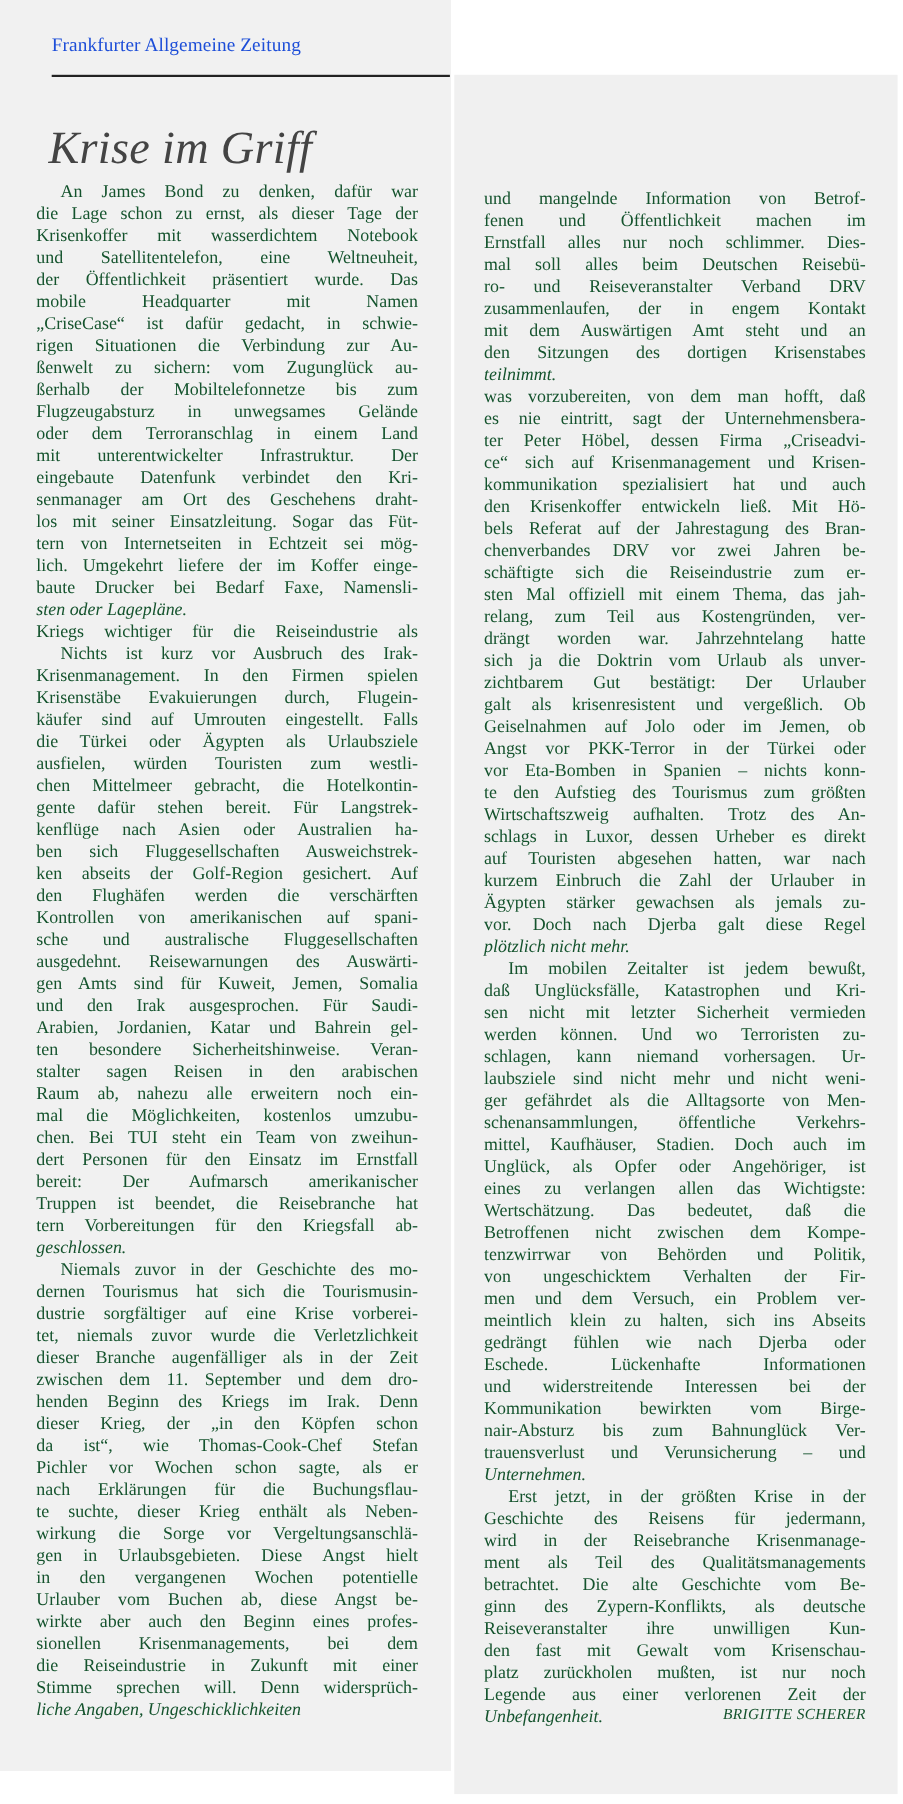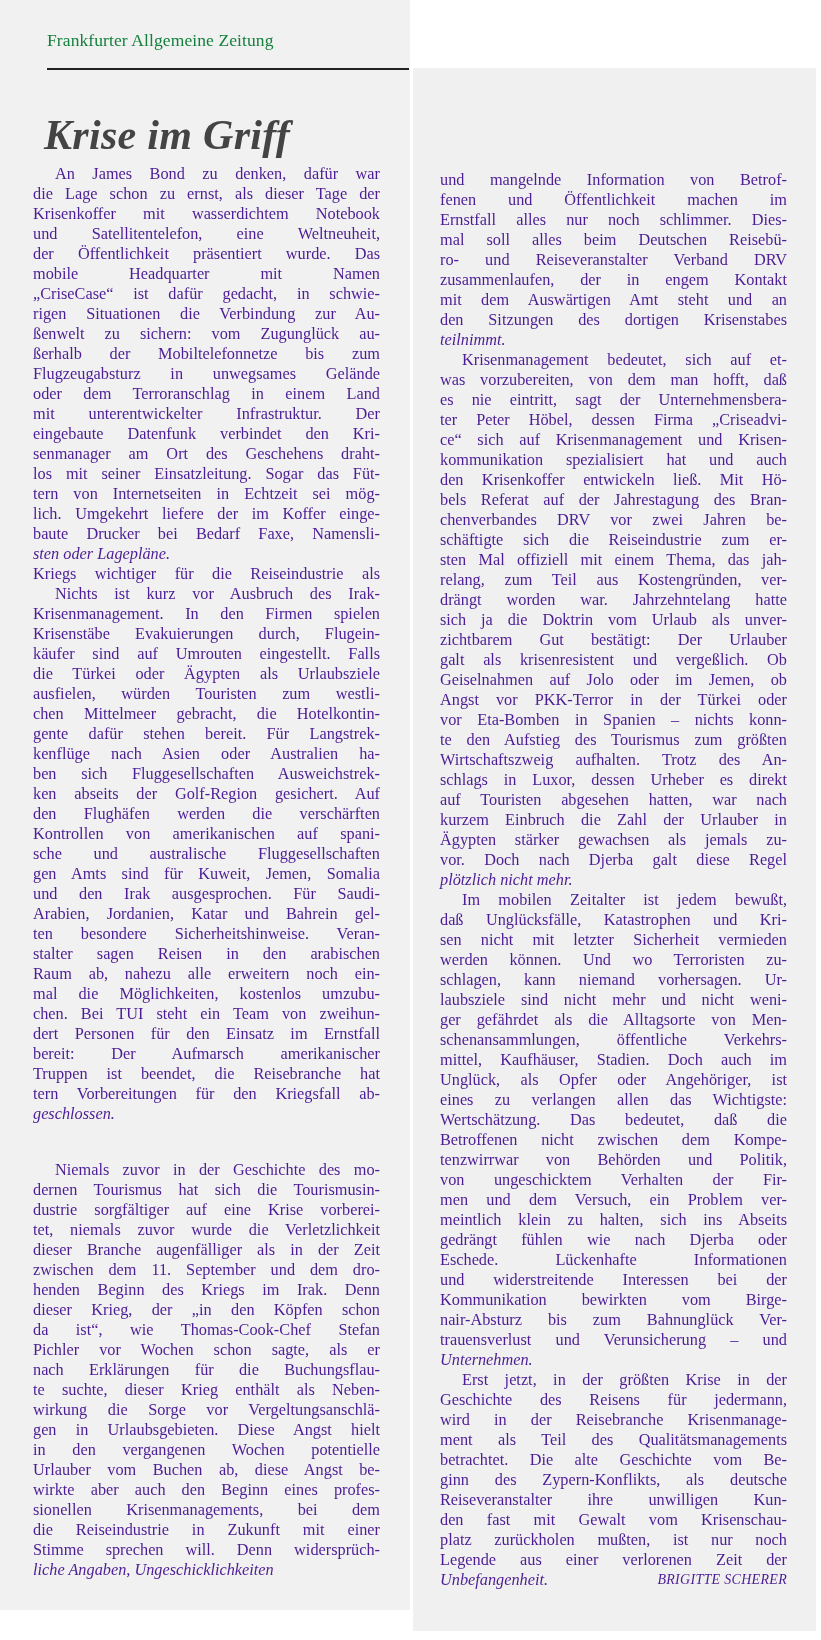--- a/index.html
+++ b/index.html
@@ -29,21 +29,21 @@
     top: 68px;
     width: 403px;
     height: 1563px;
     background: #f0f0f0;
   }
   .masthead {
     position: absolute;
     left: 47px;
     top: 30px;
     font-size: 17.5px;
-    color: #15803d;
+    color: #1d4ed8;
     letter-spacing: 0.1px;
     white-space: nowrap;
   }
   .rule {
     position: absolute;
     left: 47px;
     top: 68px;
     width: 362px;
     height: 2px;
     background: #222;
@@ -55,21 +55,21 @@
     font-size: 42px;
     font-style: italic;
     color: #444;
     letter-spacing: 0.3px;
     white-space: nowrap;
   }
   .text-col {
     position: absolute;
     font-size: 16.3px;
     line-height: 20px;
-    color: #4c1d95;
+    color: #14532d;
     text-align: justify;
     hyphens: manual;
   }
   #body-left {
     left: 33px;
     top: 164px;
     width: 347px;
   }
   #body-right {
     left: 440px;
@@ -86,21 +86,21 @@
   .line.last { text-align-last: left; font-style: italic; }
 </style>
 </head>
 <body>
 
 <div class="col-left"></div>
 <div class="col-right"></div>
 
 <div class="masthead">Frankfurter Allgemeine Zeitung</div>
 <div class="rule"></div>
-<h1 class="headline" style="margin:0;font-weight:bold;">Krise im Griff</h1>
+<h1 class="headline" style="margin:0;font-weight:normal;">Krise im Griff</h1>
 
 <div class="text-col" id="body-left">
     <div>
       <span class="line" style="padding-left: 22px;">An James Bond zu denken, dafür war</span>
       <span class="line">die Lage schon zu ernst, als dieser Tage der</span>
       <span class="line">Krisenkoffer mit wasserdichtem Notebook</span>
       <span class="line">und Satellitentelefon, eine Weltneuheit,</span>
       <span class="line">der Öffentlichkeit präsentiert wurde. Das</span>
       <span class="line">mobile Headquarter mit Namen</span>
       <span class="line">„CriseCase“ ist dafür gedacht, in schwie-</span>
@@ -127,36 +127,37 @@
       <span class="line">die Türkei oder Ägypten als Urlaubsziele</span>
       <span class="line">ausfielen, würden Touristen zum westli-</span>
       <span class="line">chen Mittelmeer gebracht, die Hotelkontin-</span>
       <span class="line">gente dafür stehen bereit. Für Langstrek-</span>
       <span class="line">kenflüge nach Asien oder Australien ha-</span>
       <span class="line">ben sich Fluggesellschaften Ausweichstrek-</span>
       <span class="line">ken abseits der Golf-Region gesichert. Auf</span>
       <span class="line">den Flughäfen werden die verschärften</span>
       <span class="line">Kontrollen von amerikanischen auf spani-</span>
       <span class="line">sche und australische Fluggesellschaften</span>
+      <span class="line">ausgedehnt. Reisewarnungen des Auswärti-</span>
       <span class="line">gen Amts sind für Kuweit, Jemen, Somalia</span>
       <span class="line">und den Irak ausgesprochen. Für Saudi-</span>
       <span class="line">Arabien, Jordanien, Katar und Bahrein gel-</span>
       <span class="line">ten besondere Sicherheitshinweise. Veran-</span>
       <span class="line">stalter sagen Reisen in den arabischen</span>
       <span class="line">Raum ab, nahezu alle erweitern noch ein-</span>
       <span class="line">mal die Möglichkeiten, kostenlos umzubu-</span>
       <span class="line">chen. Bei TUI steht ein Team von zweihun-</span>
       <span class="line">dert Personen für den Einsatz im Ernstfall</span>
       <span class="line">bereit: Der Aufmarsch amerikanischer</span>
       <span class="line">Truppen ist beendet, die Reisebranche hat</span>
       <span class="line">tern Vorbereitungen für den Kriegsfall ab-</span>
       <span class="line last">geschlossen.</span>
     </div>
     <div>
-      <span class="line" style="padding-left: 22px; margin-top: 36px;">Niemals zuvor in der Geschichte des mo-</span>
+      <span class="line" style="padding-left: 22px;">Niemals zuvor in der Geschichte des mo-</span>
       <span class="line">dernen Tourismus hat sich die Tourismusin-</span>
       <span class="line">dustrie sorgfältiger auf eine Krise vorberei-</span>
       <span class="line">tet, niemals zuvor wurde die Verletzlichkeit</span>
       <span class="line">dieser Branche augenfälliger als in der Zeit</span>
       <span class="line">zwischen dem 11. September und dem dro-</span>
       <span class="line">henden Beginn des Kriegs im Irak. Denn</span>
       <span class="line">dieser Krieg, der „in den Köpfen schon</span>
       <span class="line">da ist“, wie Thomas-Cook-Chef Stefan</span>
       <span class="line">Pichler vor Wochen schon sagte, als er</span>
       <span class="line">nach Erklärungen für die Buchungsflau-</span>
@@ -178,21 +179,20 @@
       <span class="line">fenen und Öffentlichkeit machen im</span>
       <span class="line">Ernstfall alles nur noch schlimmer. Dies-</span>
       <span class="line">mal soll alles beim Deutschen Reisebü-</span>
       <span class="line">ro- und Reiseveranstalter Verband DRV</span>
       <span class="line">zusammenlaufen, der in engem Kontakt</span>
       <span class="line">mit dem Auswärtigen Amt steht und an</span>
       <span class="line">den Sitzungen des dortigen Krisenstabes</span>
       <span class="line last">teilnimmt.</span>
     </div>
     <div>
-      <span class="line" style="padding-left: 22px;">Krisenmanagement bedeutet, sich auf et-</span>
       <span class="line">was vorzubereiten, von dem man hofft, daß</span>
       <span class="line">es nie eintritt, sagt der Unternehmensbera-</span>
       <span class="line">ter Peter Höbel, dessen Firma „Criseadvi-</span>
       <span class="line">ce“ sich auf Krisenmanagement und Krisen-</span>
       <span class="line">kommunikation spezialisiert hat und auch</span>
       <span class="line">den Krisenkoffer entwickeln ließ. Mit Hö-</span>
       <span class="line">bels Referat auf der Jahrestagung des Bran-</span>
       <span class="line">chenverbandes DRV vor zwei Jahren be-</span>
       <span class="line">schäftigte sich die Reiseindustrie zum er-</span>
       <span class="line">sten Mal offiziell mit einem Thema, das jah-</span>

